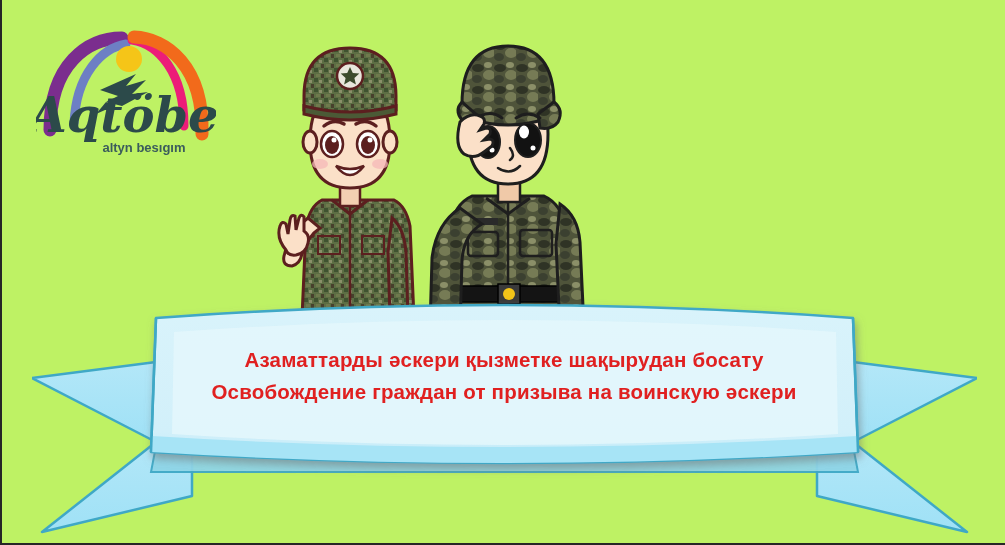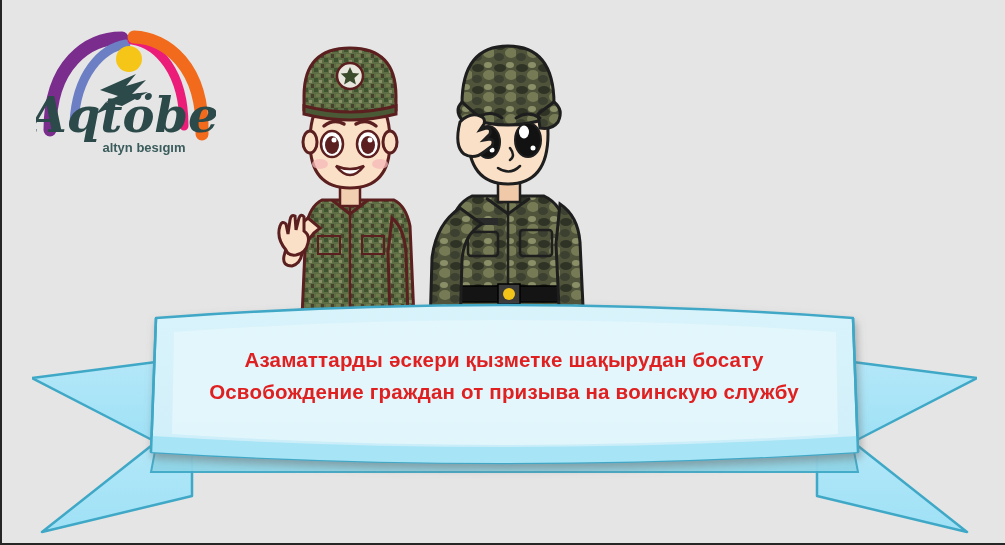--- a/index.html
+++ b/index.html
@@ -2,21 +2,21 @@
 <html><head>
 <meta charset="utf-8">
 <style>
   html,body{margin:0;padding:0;background:#fff;}
   body{
     font-family:"Liberation Sans", sans-serif;
   }
   .poster{
     position:relative;
     width:1005px;height:545px;
-    background:#e5e5e5;
+    background:#bef264;
     overflow:hidden;
     box-sizing:border-box;
     border-left:2px solid #262626;
     border-bottom:2px solid #262626;
   }
 
   
   .logo{
     position:absolute;left:34px;top:22px;width:180px;height:140px;
   }
@@ -227,16 +227,16 @@
 
       <path d="M120 140 Q472 162 825 140 L826 156 Q472 178 119 156 Z" fill="#a7e4f6" stroke="none"></path>
 
       <line x1="124" y1="22" x2="119" y2="156" stroke="#3fa8c6" stroke-width="2.5"></line>
       <line x1="821" y1="22" x2="826" y2="156" stroke="#3fa8c6" stroke-width="2.5"></line>
     </svg>
   </div>
 
   <div class="banner-text">
     <div class="line line1">Азаматтарды әскери қызметке шақырудан босату</div>
-    <div class="line line2">Освобождение граждан от призыва на воинскую службу</div>
+    <div class="line line2">Освобождение граждан от призыва на воинскую әскери</div>
   </div>
 
 </div>
 
 </body></html>

